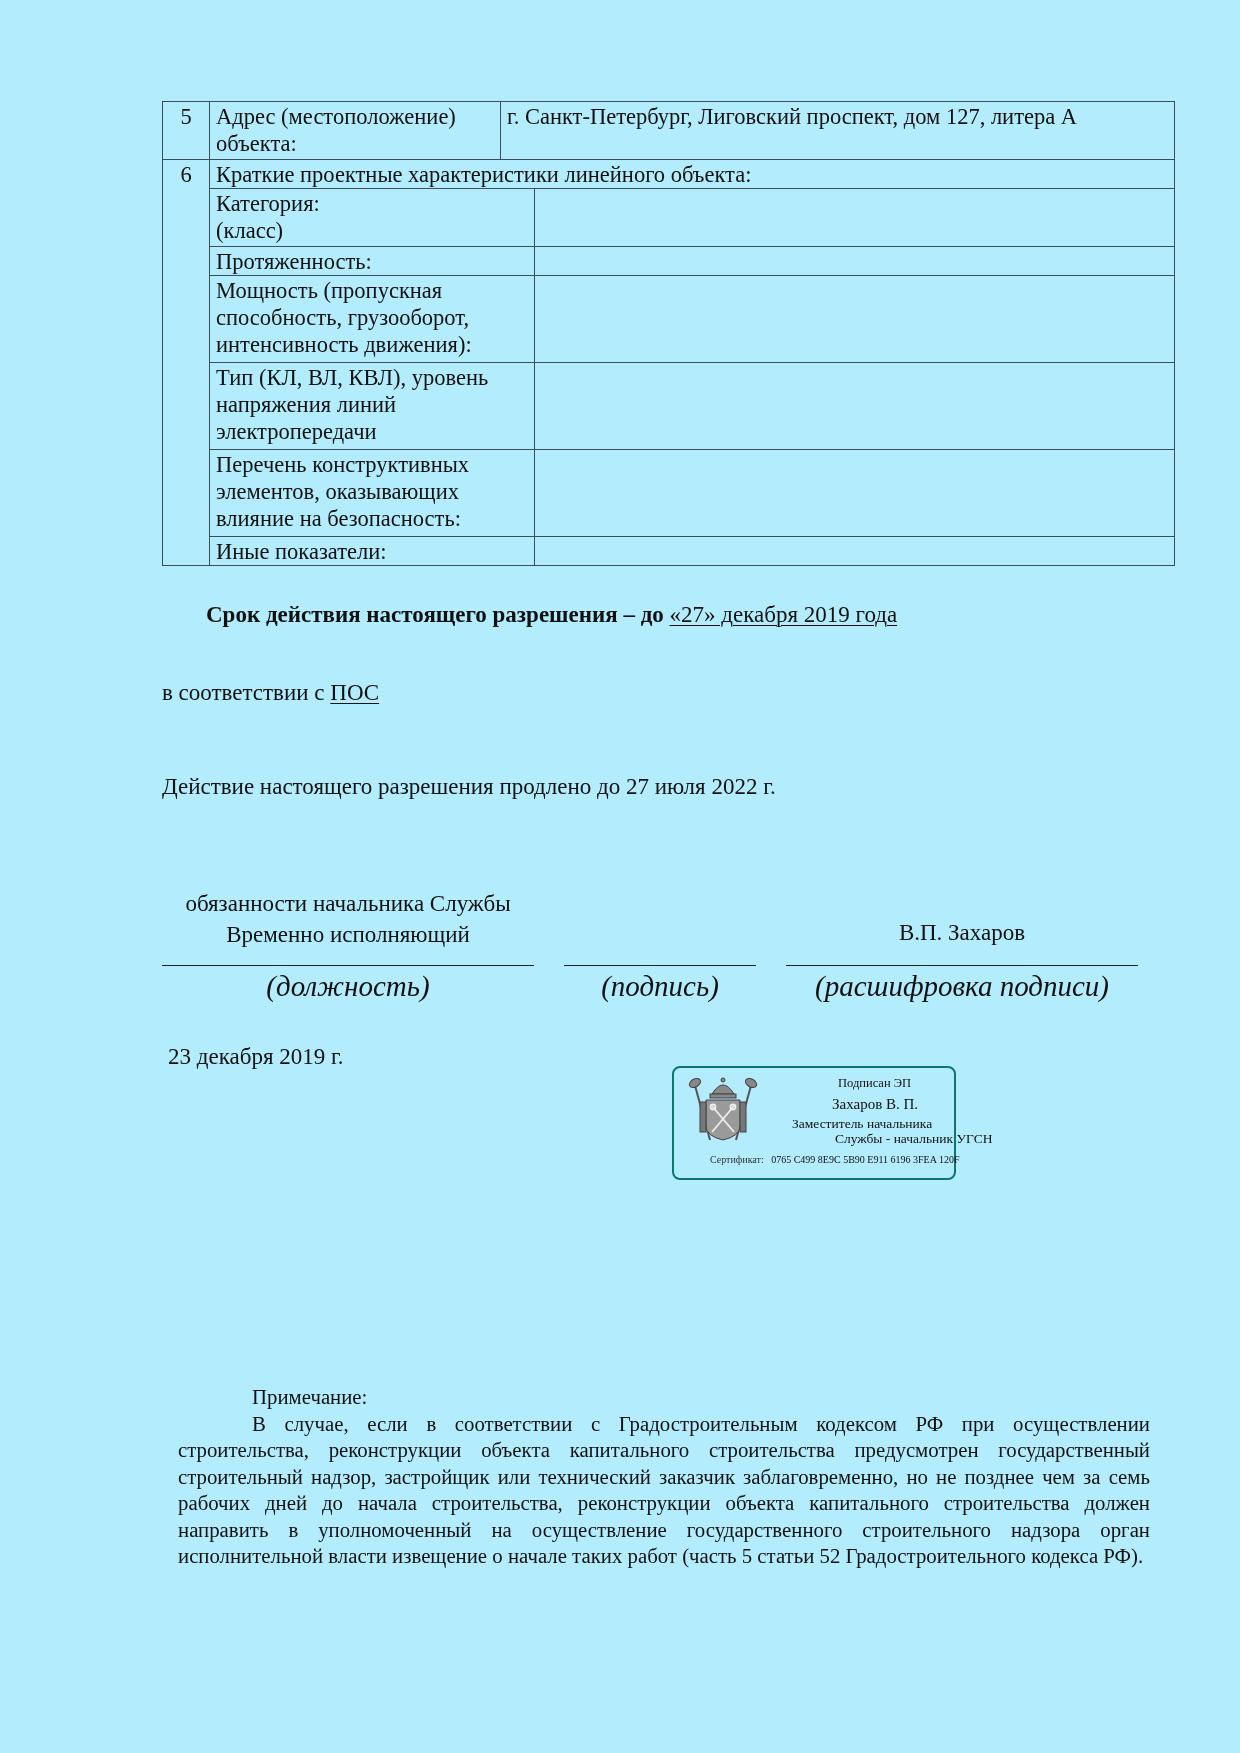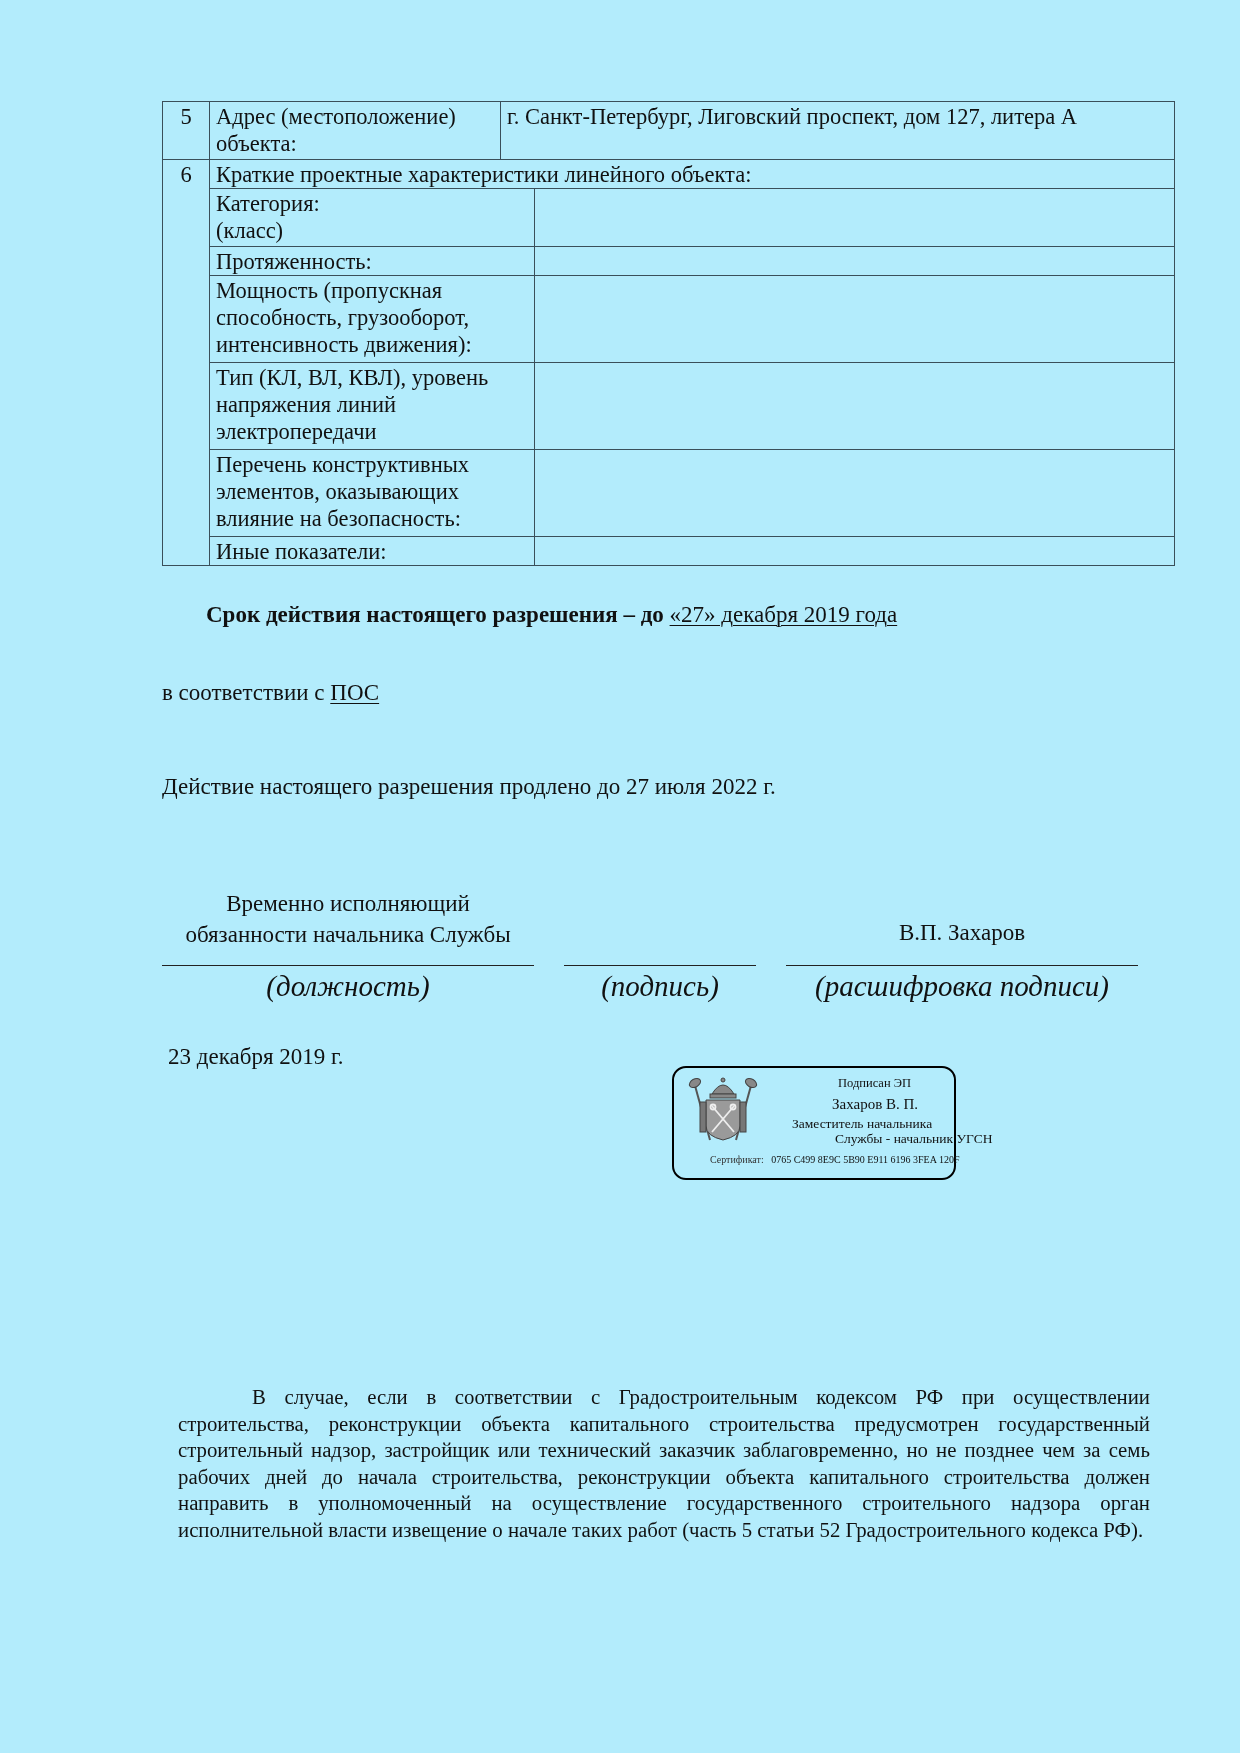--- a/index.html
+++ b/index.html
@@ -23,21 +23,21 @@
     vertical-align: top;
     padding: 1px 6px 0 6px;
   }
   td.num { width: 34px; text-align: center; padding: 1px 4px; }
   .doc-text { font-size: 23px; line-height: 28px; }
   .u { text-decoration: underline; text-underline-offset: 3px; text-decoration-thickness: 1px; }
   .sigline { position: absolute; height: 0; border-top: 1.3px solid #222; }
   .caption { position: absolute; font-size: 29px; text-align: center; font-style: italic; }
   .stamp {
     position: absolute; left: 672px; top: 1066px; width: 284px; height: 114px;
-    border: 2px solid #000000; border-radius: 14px; box-sizing: border-box;
+    border: 2px solid #0f766e; border-radius: 8px; box-sizing: border-box;
   }
   .stamp .t { position: absolute; font-family: "Liberation Serif", serif; color: #111; white-space: nowrap; }
   .note {
     position: absolute; left: 178px; top: 1384px; width: 972px;
     font-size: 20.8px; line-height: 26.5px; text-align: justify;
   }
   .note p { margin: 0; text-indent: 74px; }
   .note .last { text-align-last: left; }
 </style>
 </head>
@@ -91,22 +91,22 @@
   <b>Срок действия настоящего разрешения – до </b><span class="u">«27» декабря 2019 года</span>
 </div>
 
 <div class="abs doc-text" style="left:162px; top:658px;margin-top:21px;">
   <span>в соответствии с </span><span class="u">ПОС</span>
 </div>
 
 <div class="abs doc-text" style="left:162px; top:773px;">Действие настоящего разрешения продлено до 27 июля 2022 г.</div>
 
 <div class="abs doc-text" style="left:162px; top:888px; width:372px; text-align:center; line-height:31px;">
+  <div>обязанности начальника Службы</div>
   <div>Временно исполняющий</div>
-  <div>обязанности начальника Службы</div>
 </div>
 <div class="abs doc-text" style="left:786px; top:919px; width:352px; text-align:center;">В.П. Захаров</div>
 
 <div class="sigline" style="left:162px; top:965px; width:372px;"></div>
 <div class="sigline" style="left:564px; top:965px; width:192px;"></div>
 <div class="sigline" style="left:786px; top:965px; width:352px;"></div>
 
 <div class="caption" style="left:162px; top:970px; width:372px;">(должность)</div>
 <div class="caption" style="left:564px; top:970px; width:192px;">(подпись)</div>
 <div class="caption" style="left:786px; top:970px; width:352px;">(расшифровка подписи)</div>
@@ -139,14 +139,15 @@
   <div class="t" style="left:164px; top:8px; font-size:12.5px;">Подписан ЭП</div>
   <div class="t" style="left:158px; top:28px; font-size:15px;">Захаров В. П.</div>
   <div class="t" style="left:118px; top:48px; font-size:13.5px;">Заместитель начальника</div>
   <div class="t" style="left:118px; top:63px; font-size:13.5px;margin-left:43px;">Службы - начальник УГСН</div>
   <div class="t" style="left:36px; top:86px; font-size:10px;">
     <span style="color:#333">Сертификат:</span>&nbsp;&nbsp;&nbsp;<span>0765 C499 8E9C 5B90 E911 6196 3FEA 120F</span>
   </div>
 </div>
 
 <div class="note">
+  <p>Примечание:</p>
   <p class="last">В случае, если в соответствии с Градостроительным кодексом РФ при осуществлении строительства, реконструкции объекта капитального строительства предусмотрен государственный строительный надзор, застройщик или технический заказчик заблаговременно, но не позднее чем за семь рабочих дней до начала строительства, реконструкции объекта капитального строительства должен направить в уполномоченный на осуществление государственного строительного надзора орган исполнительной власти извещение о начале таких работ (часть 5 статьи 52 Градостроительного кодекса РФ).</p>
 </div>
 
 </body></html>

